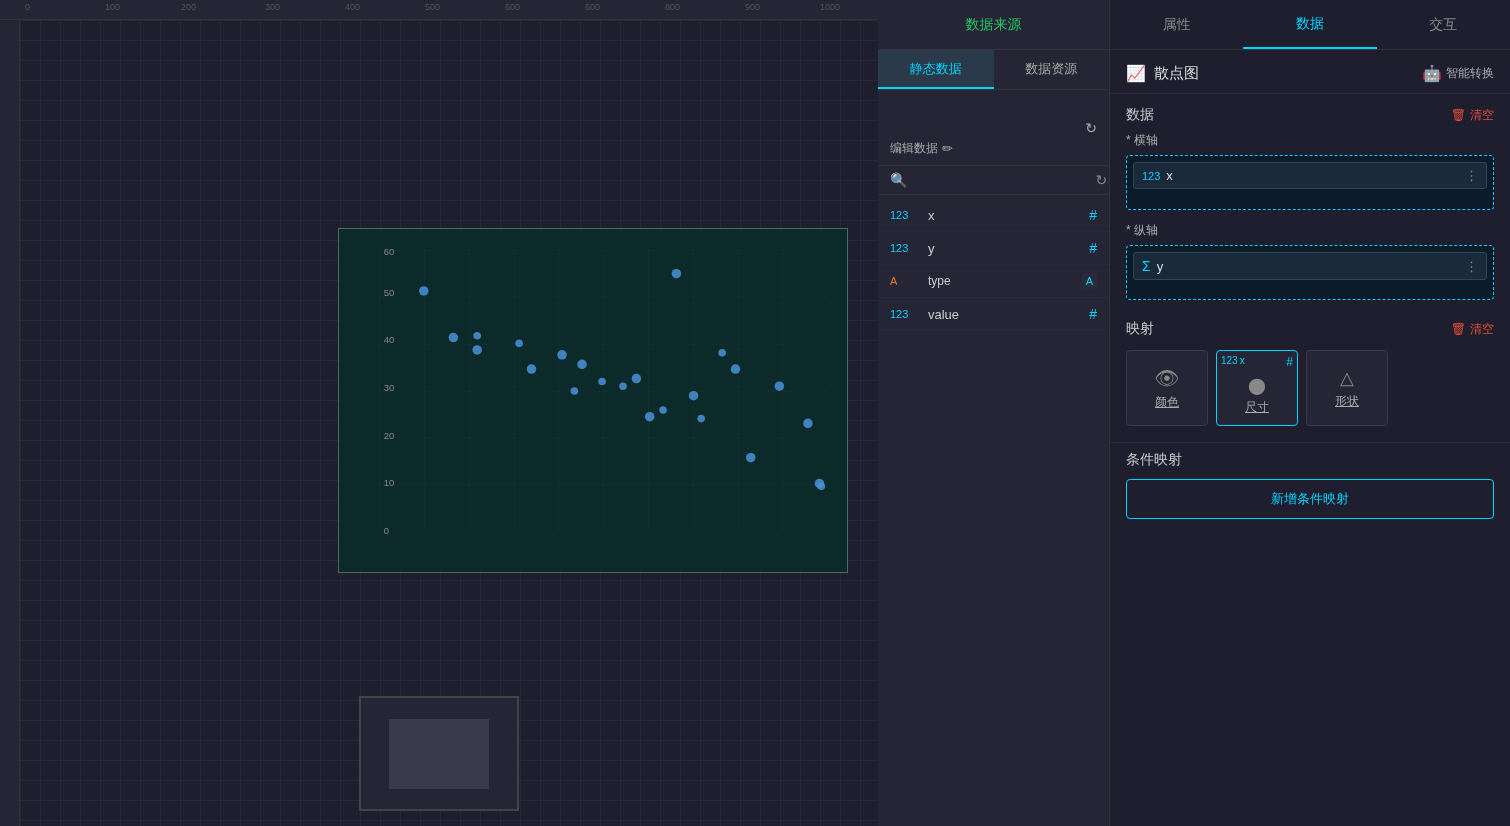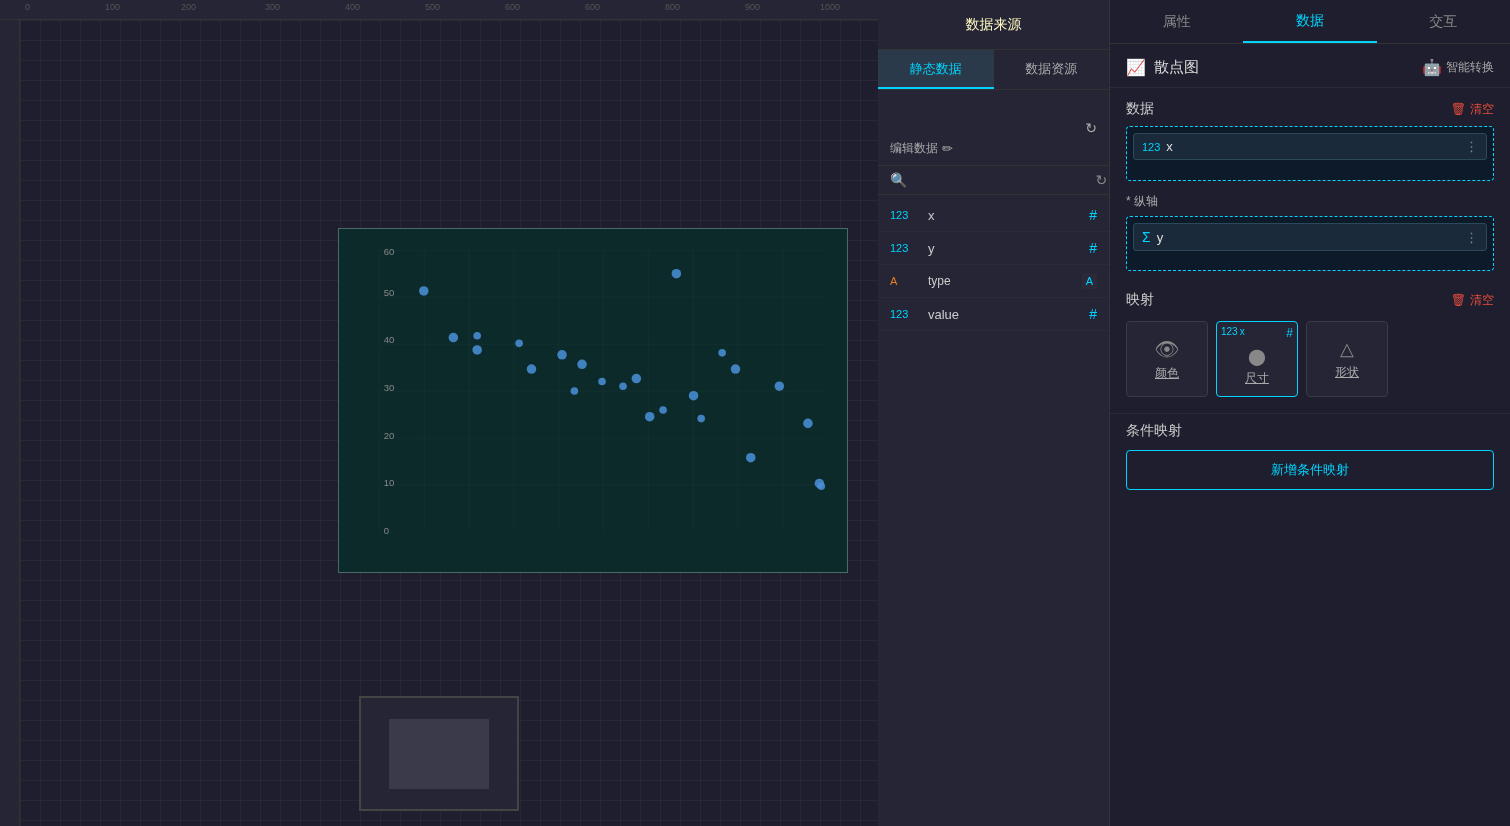--- a/index.html
+++ b/index.html
@@ -104,21 +104,21 @@
       display: flex;
       flex-direction: column;
     }
 
     .panel-header {
       height: 50px;
       display: flex;
       align-items: center;
       justify-content: center;
       border-bottom: 1px solid #333;
-      color: #fef9c3;
+      color: #22c55e;
       font-size: 14px;
     }
 
     .tab-row {
       display: flex;
       height: 40px;
       border-bottom: 1px solid #333;
     }
 
     .tab-btn {
@@ -210,21 +210,21 @@
     
     .props-panel {
       flex: 1;
       background: #1e1e2e;
       display: flex;
       flex-direction: column;
     }
 
     .props-tabs {
       display: flex;
-      height: 44px;
+      height: 50px;
       border-bottom: 1px solid #333;
     }
 
     .props-tab {
       flex: 1;
       display: flex;
       align-items: center;
       justify-content: center;
       cursor: pointer;
       color: #888;
@@ -592,20 +592,23 @@
 
     <div class="section-header">
       <span class="section-title">数据</span>
       <div class="section-clear">
         <span>🗑</span>
         <span>清空</span>
       </div>
     </div>
 
     <div class="axis-section">
+      <div class="axis-label">
+        <span>* 横轴</span>
+      </div>
       <div class="axis-field-box">
         <div class="axis-field-tag">
           <span class="type-icon">123</span>
           <span class="field-label">x</span>
           <span class="menu-dots">⋮</span>
         </div>
       </div>
     </div>
 
     <div class="axis-section">

